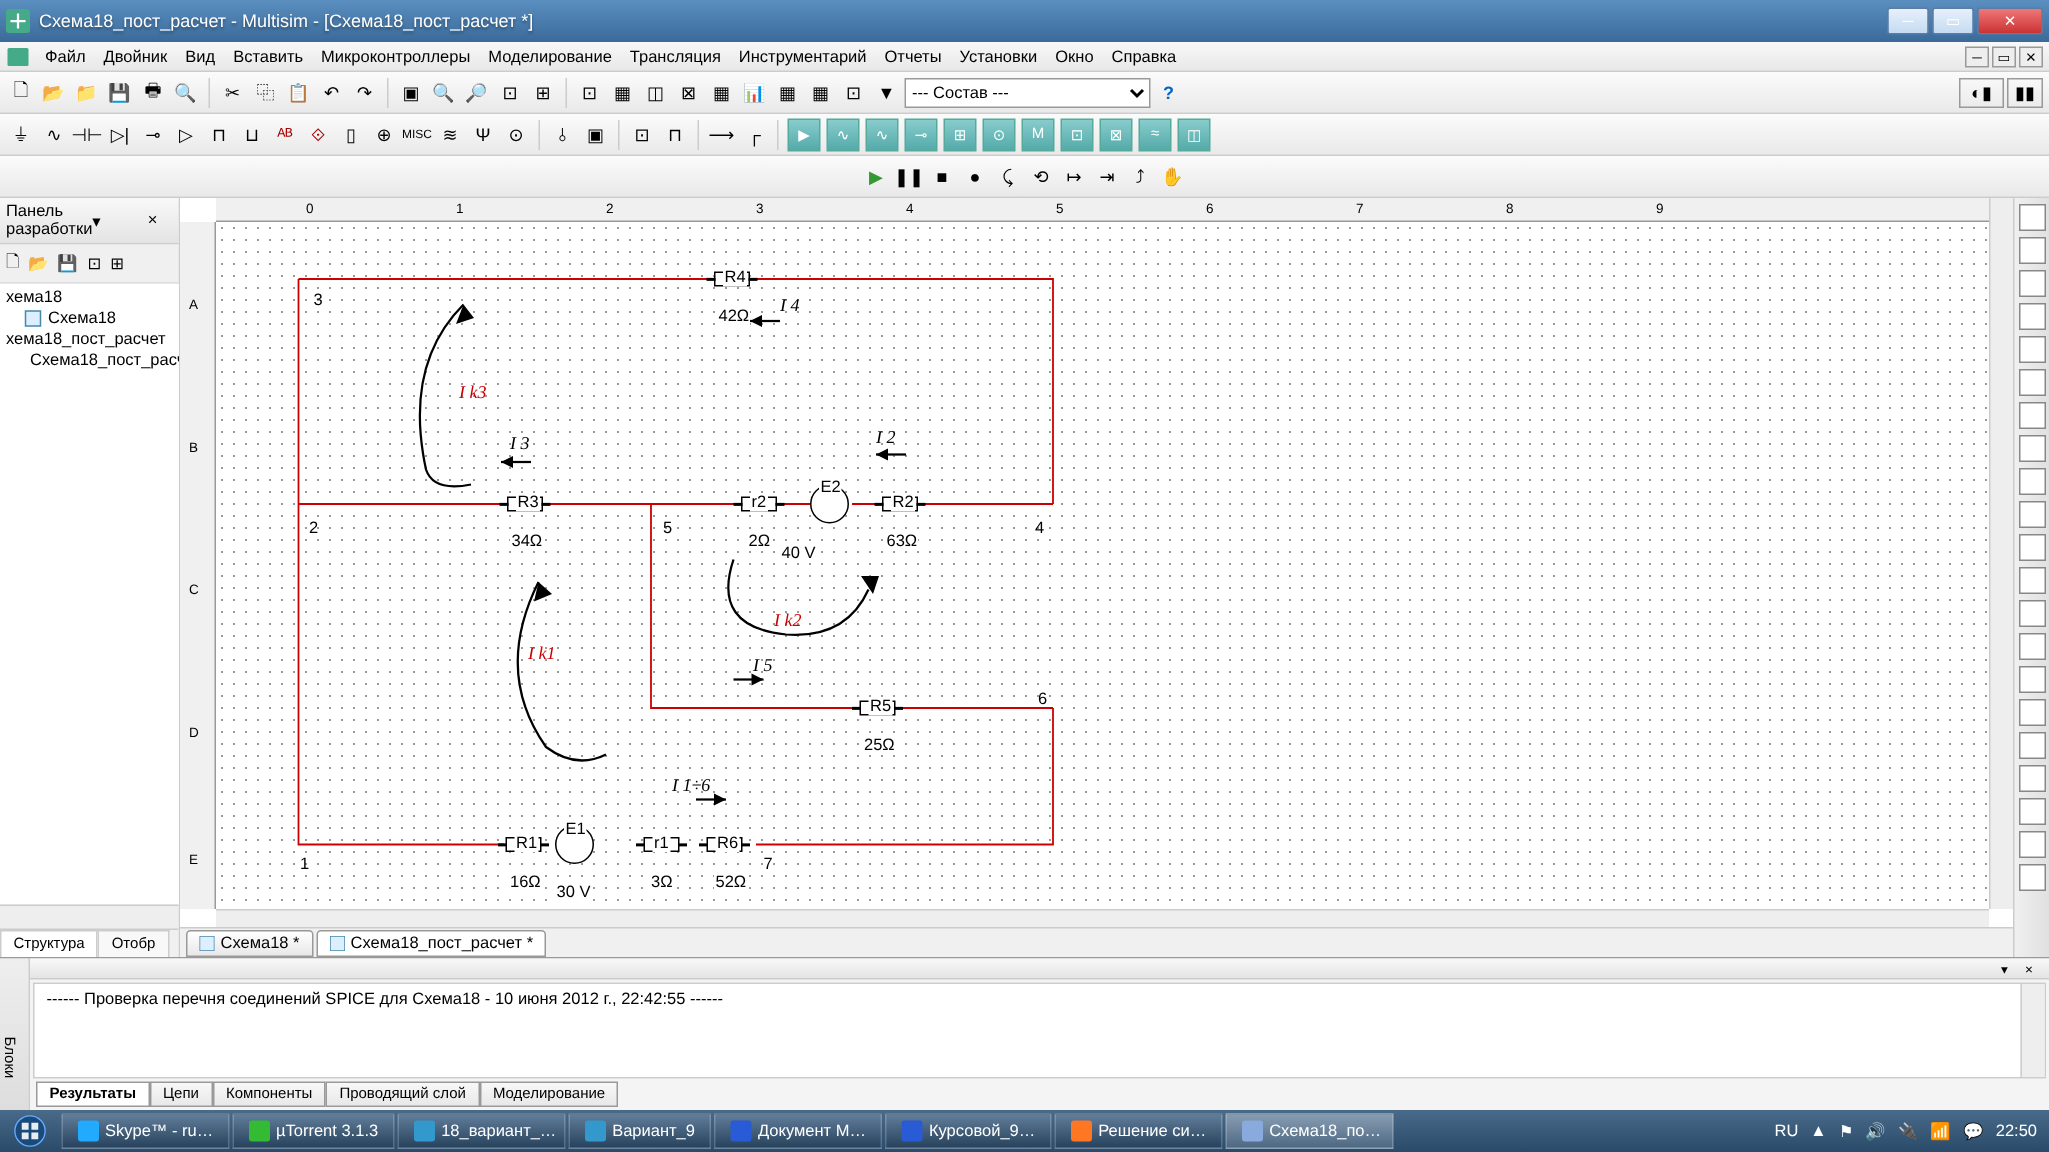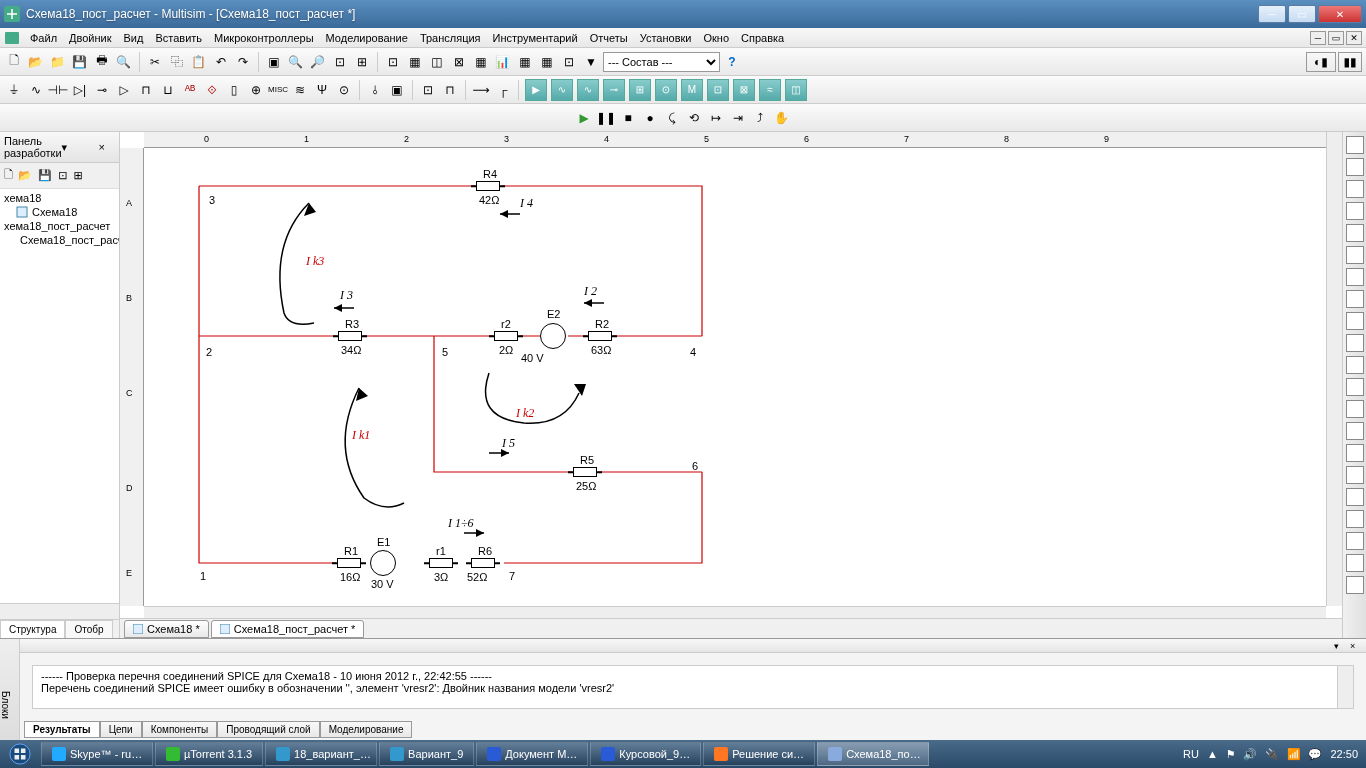--- a/index.html
+++ b/index.html
@@ -38,21 +38,21 @@
 .lp-tab { padding: 3px 8px; border: 1px solid #ccc; border-bottom: none; background: #f8f8f8; font-size: 10px; }
 .lp-tab.active { background: white; }
 
 .canvas-area { flex: 1; position: relative; background: white; overflow: hidden; }
 .ruler-h { position: absolute; top: 0; left: 24px; right: 16px; height: 16px; background: #f0f0f0; border-bottom: 1px solid #999; }
 .ruler-v { position: absolute; top: 16px; left: 0; width: 24px; bottom: 32px; background: #f0f0f0; border-right: 1px solid #999; }
 .canvas { position: absolute; top: 16px; left: 24px; right: 16px; bottom: 32px; background: white; overflow: hidden; }
 .dotgrid { position: absolute; inset: 0; background-image: radial-gradient(#999 0.5px, transparent 0.5px); background-size: 8px 8px; }
 .circuit { position: absolute; inset: 0; }
 .wire { stroke: #c00; stroke-width: 1.2; fill: none; }
-.complabel { position: absolute; font-size: 11px; font-family: Arial; background: white; padding: 0 1px; }
+.complabel { position: absolute; font-size: 11px; font-family: Arial; background: white; padding: 0 1px; margin-top: 11px; }
 .nodenum { position: absolute; font-size: 11px; font-family: Arial; }
 .curlabel { position: absolute; font-size: 12px; font-family: 'Times New Roman'; font-style: italic; }
 .curlabel.red { color: #c00; }
 .resistor { position: absolute; width: 24px; height: 10px; border: 1.5px solid black; background: white; }
 .resistor::before, .resistor::after { content: ''; position: absolute; width: 6px; height: 1.5px; background: black; top: 50%; transform: translateY(-50%); }
 .resistor::before { left: -6px; }
 .resistor::after { right: -6px; }
 .voltsrc { position: absolute; width: 26px; height: 26px; border: 1.5px solid black; border-radius: 50%; background: white; }
 .vscroll { position: absolute; top: 0; right: 0; width: 16px; bottom: 32px; background: #eee; border-left: 1px solid #ccc; }
 .hscroll { position: absolute; left: 24px; right: 16px; bottom: 16px; height: 16px; background: #eee; border-top: 1px solid #ccc; }
@@ -61,21 +61,21 @@
 .doc-tab.active { background: white; }
 
 .rightpanel { width: 24px; background: linear-gradient(90deg,#f0f0f0,#e0e0e0); border-left: 1px solid #ccc; display: flex; flex-direction: column; align-items: center; padding-top: 4px; gap: 4px; }
 .inst-btn { width: 18px; height: 18px; background: #fff; border: 1px solid #888; font-size: 8px; }
 
 .bottom { position: absolute; left: 0; right: 0; bottom: 28px; height: 102px; background: #f4f4f4; border-top: 1px solid #999; display: flex; }
 .bottom-side { width: 20px; background: linear-gradient(#eee,#ddd); border-right: 1px solid #ccc; writing-mode: vertical-lr; text-align: center; font-size: 10px; padding-top: 30px; }
 .bottom-main { flex: 1; display: flex; flex-direction: column; }
 .bottom-bar { height: 14px; background: linear-gradient(#f8f8f8,#e4e4e4); display: flex; justify-content: flex-end; padding: 0 4px; align-items: center; gap: 4px; border-bottom: 1px solid #ccc; }
 .bottom-bar span { width: 12px; height: 10px; cursor: default; font-size: 9px; }
-.log { flex: 1; background: white; border: 1px solid #ccc; margin: 12px; padding: 4px 8px; font-size: 11px; overflow: hidden; position: relative; }
+.log { flex: 1; background: white; border: 1px solid #ccc; margin: 2px; padding: 4px 8px; font-size: 11px; overflow: hidden; position: relative; }
 .log-scroll { position: absolute; right: 0; top: 0; bottom: 0; width: 16px; background: #eee; border-left: 1px solid #ccc; }
 .bottom-tabs { display: flex; padding: 0 4px 2px; gap: 0; }
 .btab { padding: 2px 8px; border: 1px solid #999; background: linear-gradient(#f8f8f8,#e8e8e8); font-size: 10px; }
 .btab.active { background: white; font-weight: bold; }
 
 .taskbar { position: absolute; left: 0; right: 0; bottom: 0; height: 28px; background: linear-gradient(#4a6a8a, #2a4a6a); display: flex; align-items: center; }
 .start { width: 40px; height: 28px; display: flex; align-items: center; justify-content: center; }
 .start svg { width: 22px; height: 22px; }
 .taskitem { height: 24px; padding: 0 10px; margin: 0 1px; background: linear-gradient(rgba(255,255,255,.15),rgba(0,0,0,.15)); border: 1px solid rgba(255,255,255,.2); display: flex; align-items: center; color: white; font-size: 11px; max-width: 112px; overflow: hidden; white-space: nowrap; gap: 4px; }
 .taskitem.active { background: linear-gradient(rgba(255,255,255,.35),rgba(255,255,255,.15)); }
@@ -146,21 +146,21 @@
   <div class="tbtn">⊡</div>
   <div class="tbtn">▦</div>
   <div class="tbtn">◫</div>
   <div class="tbtn">⊠</div>
   <div class="tbtn">▦</div>
   <div class="tbtn">📊</div>
   <div class="tbtn">▦</div>
   <div class="tbtn">▦</div>
   <div class="tbtn">⊡</div>
   <div class="tbtn">▼</div>
-  <select class="tsel" style="width:117px"><option>--- Состав ---</option></select>
+  <select class="tsel" style="width:164px"><option>--- Состав ---</option></select>
   <div class="tbtn" style="font-weight:bold;color:#06c">?</div>
   <div style="flex:1"></div>
   <div class="tbtn" style="width:30px;border:1px solid #999">◐▮</div>
   <div class="tbtn" style="width:24px;border:1px solid #999">▮▮</div>
 </div>
 
 <div class="toolbar">
   <div class="tbtn">⏚</div>
   <div class="tbtn">∿</div>
   <div class="tbtn">⊣⊢</div>
@@ -335,21 +335,21 @@
       <div class="voltsrc" style="left:226px;top:402px"></div>
       <div class="complabel" style="left:232px;top:388px">E1</div>
       <div class="complabel" style="left:226px;top:430px">30 V</div>
 
       <div class="resistor" style="left:285px;top:410px"></div>
       <div class="complabel" style="left:291px;top:397px">r1</div>
       <div class="complabel" style="left:289px;top:423px">3Ω</div>
 
       <div class="resistor" style="left:327px;top:410px"></div>
       <div class="complabel" style="left:333px;top:397px">R6</div>
-      <div class="complabel" style="left:322px;top:423px">52Ω</div>
+      <div class="complabel" style="left:332px;top:423px">52Ω</div>
 
       <div class="nodenum" style="left:65px;top:46px">3</div>
       <div class="nodenum" style="left:62px;top:198px">2</div>
       <div class="nodenum" style="left:298px;top:198px">5</div>
       <div class="nodenum" style="left:546px;top:198px">4</div>
       <div class="nodenum" style="left:548px;top:312px">6</div>
       <div class="nodenum" style="left:56px;top:422px">1</div>
       <div class="nodenum" style="left:365px;top:422px">7</div>
 
       <div class="curlabel" style="left:376px;top:48px">I 4</div>
@@ -406,21 +406,20 @@
 
 <div class="bottom">
   <div class="bottom-side">Блоки</div>
   <div class="bottom-main">
     <div class="bottom-bar">
       <span>▾</span>
       <span>×</span>
     </div>
     <div class="log">
       <div>------ Проверка перечня соединений SPICE для Схема18 - 10 июня 2012 г., 22:42:55 ------</div>
-      <div>Перечень соединений SPICE имеет ошибку в обозначении '', элемент 'vresr2':  Двойник названия модели 'vresr2'</div>
       <div class="log-scroll"></div>
     </div>
     <div class="bottom-tabs">
       <div class="btab active">Результаты</div>
       <div class="btab">Цепи</div>
       <div class="btab">Компоненты</div>
       <div class="btab">Проводящий слой</div>
       <div class="btab">Моделирование</div>
     </div>
   </div>

